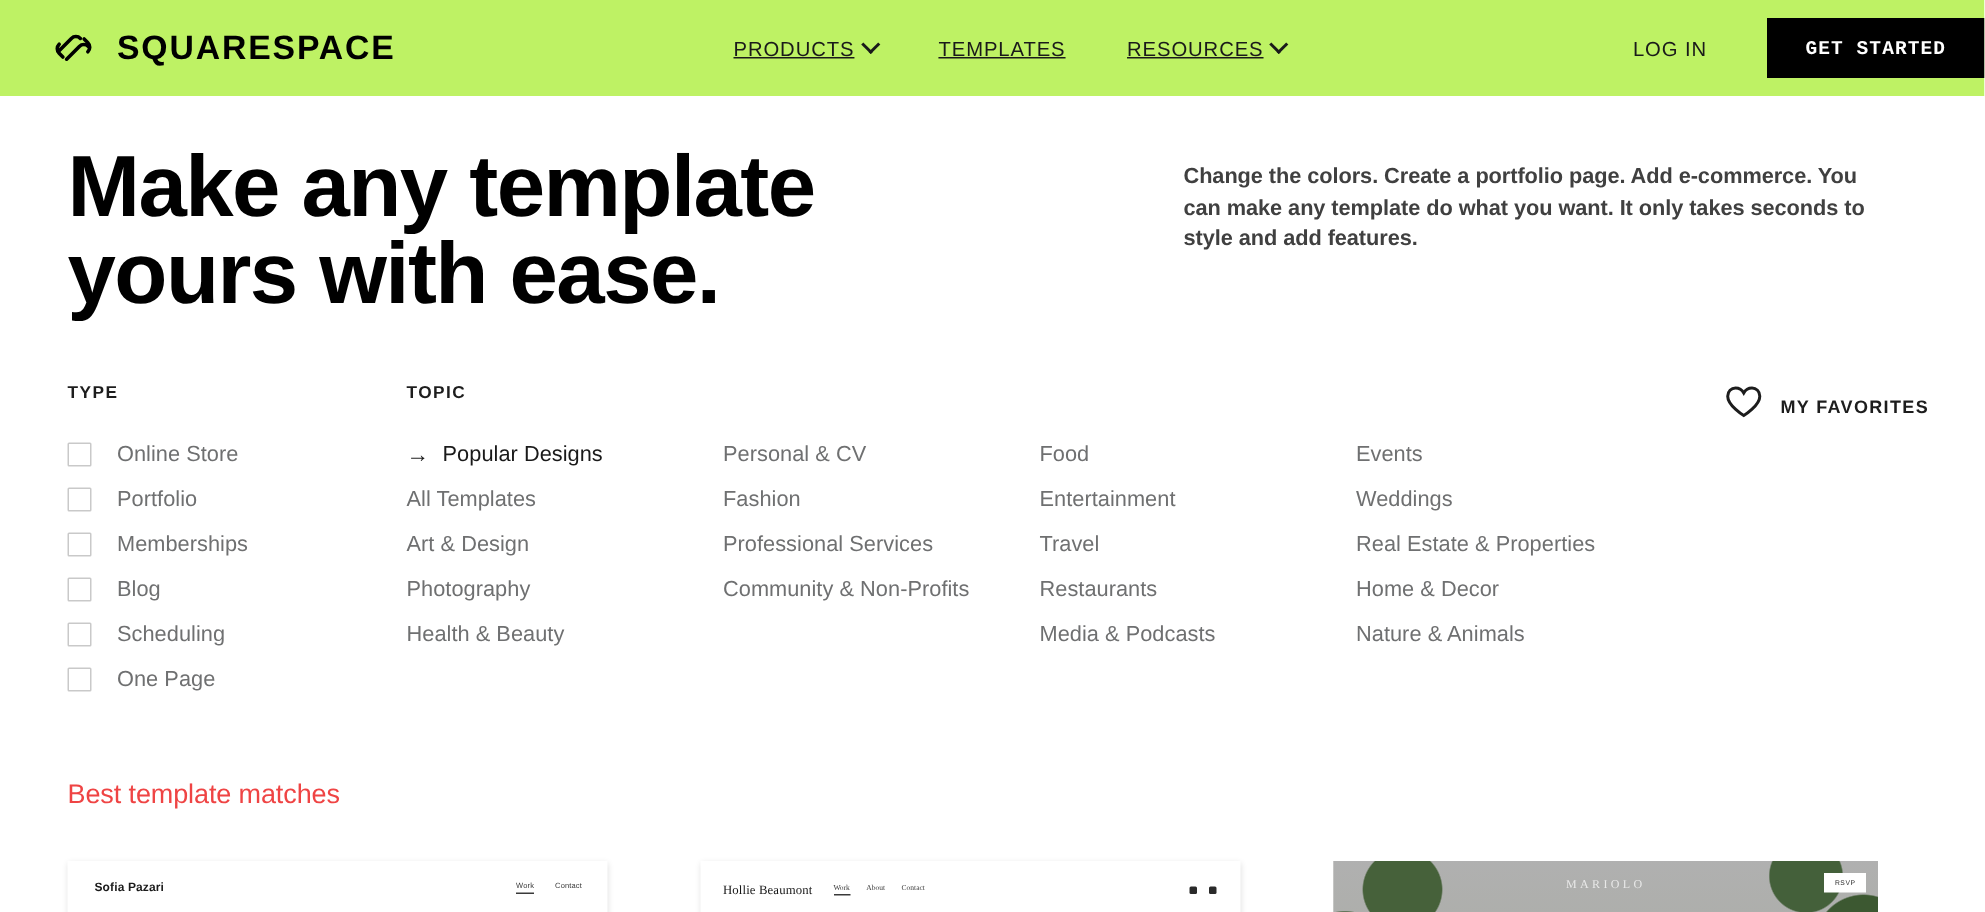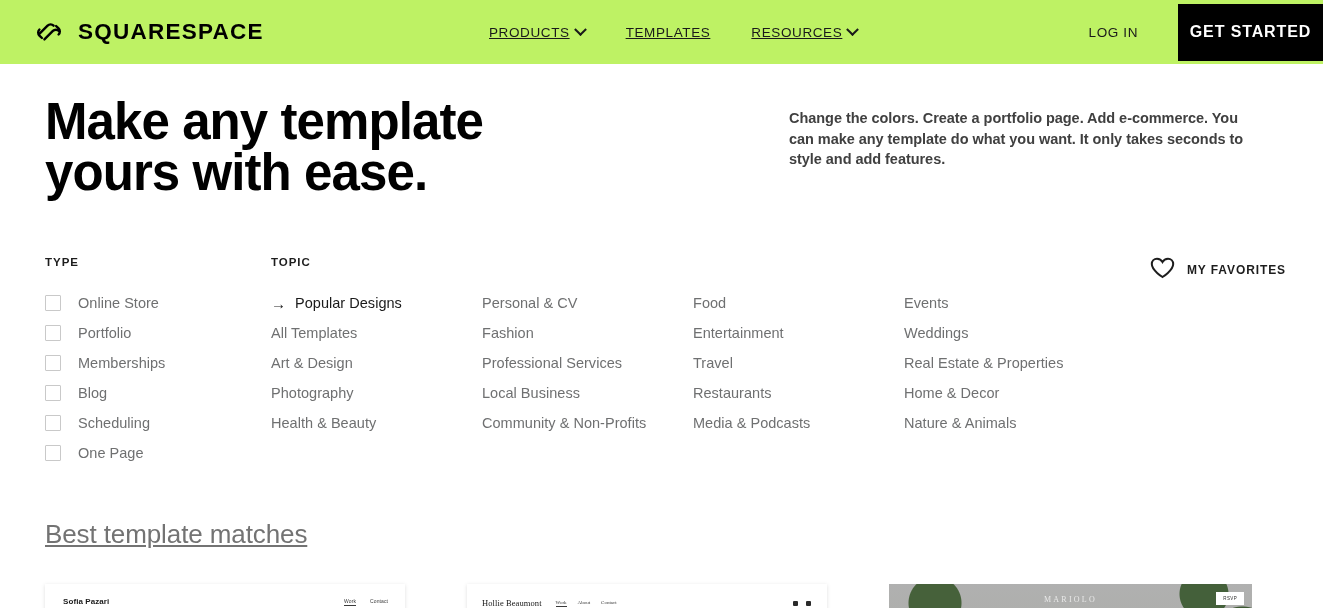--- a/index.html
+++ b/index.html
@@ -74,43 +74,43 @@
     font-size: 13.5px;
     letter-spacing: 0.045em;
     color: #1a1a1a;
     cursor: pointer;
     margin-right: 40px;
     white-space: nowrap;
   }
   .get-started {
     background: #000000;
     color: #ffffff;
-    font-size: 16px;
+    font-size: 13px;
     font-weight: 700;
     letter-spacing: 0.055em;
     width: 145px;
-    height: 57px;
+    height: 40px;
     display: flex;
     align-items: center;
     justify-content: center;
     border: none;
     cursor: pointer;
-    font-family: Liberation Sans, sans-serif;
+    font-family: Liberation Mono, monospace;
     white-space: nowrap;
   }
 
   
   .hero {
     position: relative;
     padding-left: 45px;
     padding-top: 32px;
     height: 160px;
   }
   .hero-title {
-    font-size: 51px;
+    font-size: 58px;
     font-weight: 700;
     line-height: 1.0;
     letter-spacing: -0.018em;
     color: #000;
   }
   .hero-sub {
     position: absolute;
     left: 789px;
     top: 44px;
     width: 475px;
@@ -215,25 +215,24 @@
     color: #1d1d1d;
     white-space: nowrap;
   }
 
   
   .matches {
     padding-left: 45px;
     margin-top: 48px;
   }
   .matches-title {
-    font-size: 26px;
+    font-size: 18px;
     font-weight: 400;
     letter-spacing: -0.004em;
-    color: #737373;
-    text-decoration: underline;
+    color: #ef4444;
   }
 
   .cards {
     display: flex;
     gap: 62px;
     margin-top: 34px;
     padding-left: 45px;
   }
   .card {
     width: 360px;
@@ -450,23 +449,20 @@
         <div class="topic-item">
           <span>Personal &amp; CV</span>
         </div>
         <div class="topic-item">
           <span>Fashion</span>
         </div>
         <div class="topic-item">
           <span>Professional Services</span>
         </div>
         <div class="topic-item">
-          <span>Local Business</span>
-        </div>
-        <div class="topic-item">
           <span>Community &amp; Non-Profits</span>
         </div>
       </div>
 
       <div>
         <div class="topic-item">
           <span>Food</span>
         </div>
         <div class="topic-item">
           <span>Entertainment</span>

